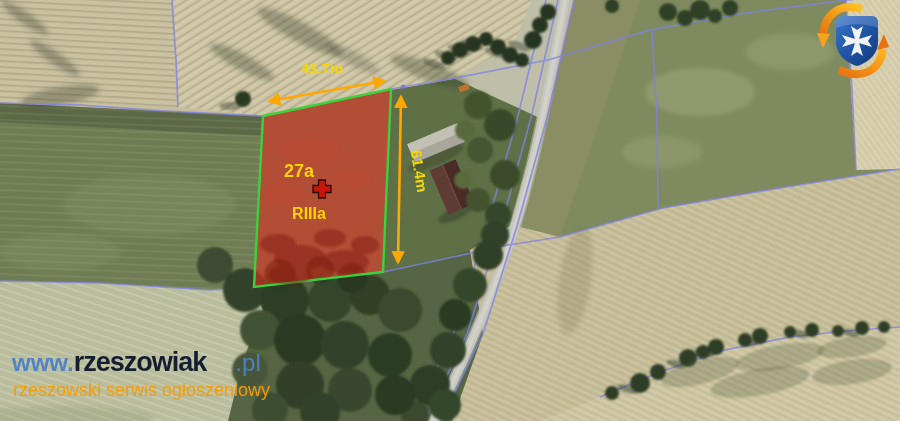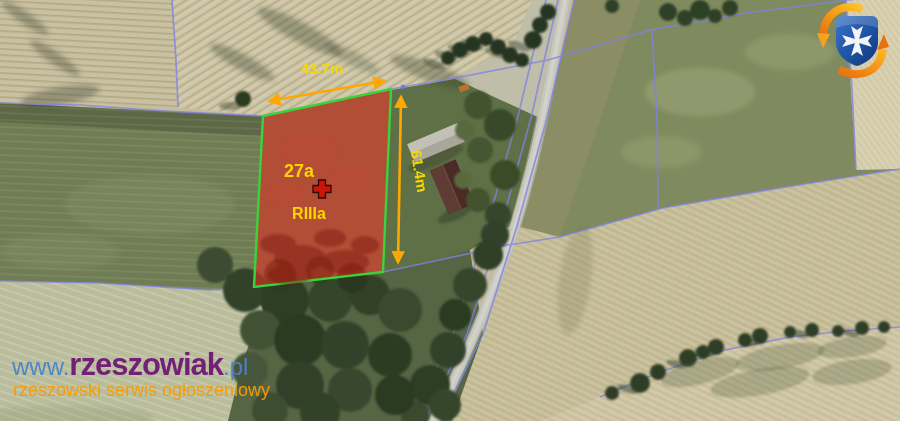--- a/index.html
+++ b/index.html
@@ -6,23 +6,23 @@
   body{width:900px;height:421px;overflow:hidden;position:relative;
        font-family:"Liberation Sans",sans-serif;background:#c6bd9c;}
   #stage{position:absolute;inset:0;width:900px;height:421px;}
   svg text{font-family:"Liberation Sans",sans-serif;}
   .dim-label{font-weight:bold;font-size:15px;}
   .parcel-label{font-weight:bold;font-size:18px;}
   .parcel-label.small{font-size:16px;}
   
   .wm{position:absolute;left:12px;top:349px;display:flex;align-items:baseline;
       white-space:nowrap;opacity:.96;line-height:1;}
-  .wm-www{font-size:24px;color:#4d82c8;}
-  .wm-brand{font-size:31px;font-weight:bold;color:#701a75;letter-spacing:-1px;}
-  .wm-pl{font-size:24px;color:#4d82c8;}
+  .wm-www{font-size:24px;color:#4d82c8;font-weight:bold;}
+  .wm-brand{font-size:27px;font-weight:bold;color:#0f172a;letter-spacing:-1px;}
+  .wm-pl{font-size:24px;color:#4d82c8;margin-left:29px;}
   .wm2{position:absolute;left:13px;top:381px;font-size:18px;color:#f89c00;
        white-space:nowrap;opacity:.97;line-height:1;text-align:center;}
 </style>
 </head>
 <body>
 
 <svg id="stage" viewBox="0 0 900 421" xmlns="http://www.w3.org/2000/svg">
   <defs>
     <filter id="soft" x="-30%" y="-30%" width="160%" height="160%">
         <feGaussianBlur stdDeviation="1.3"></feGaussianBlur>

